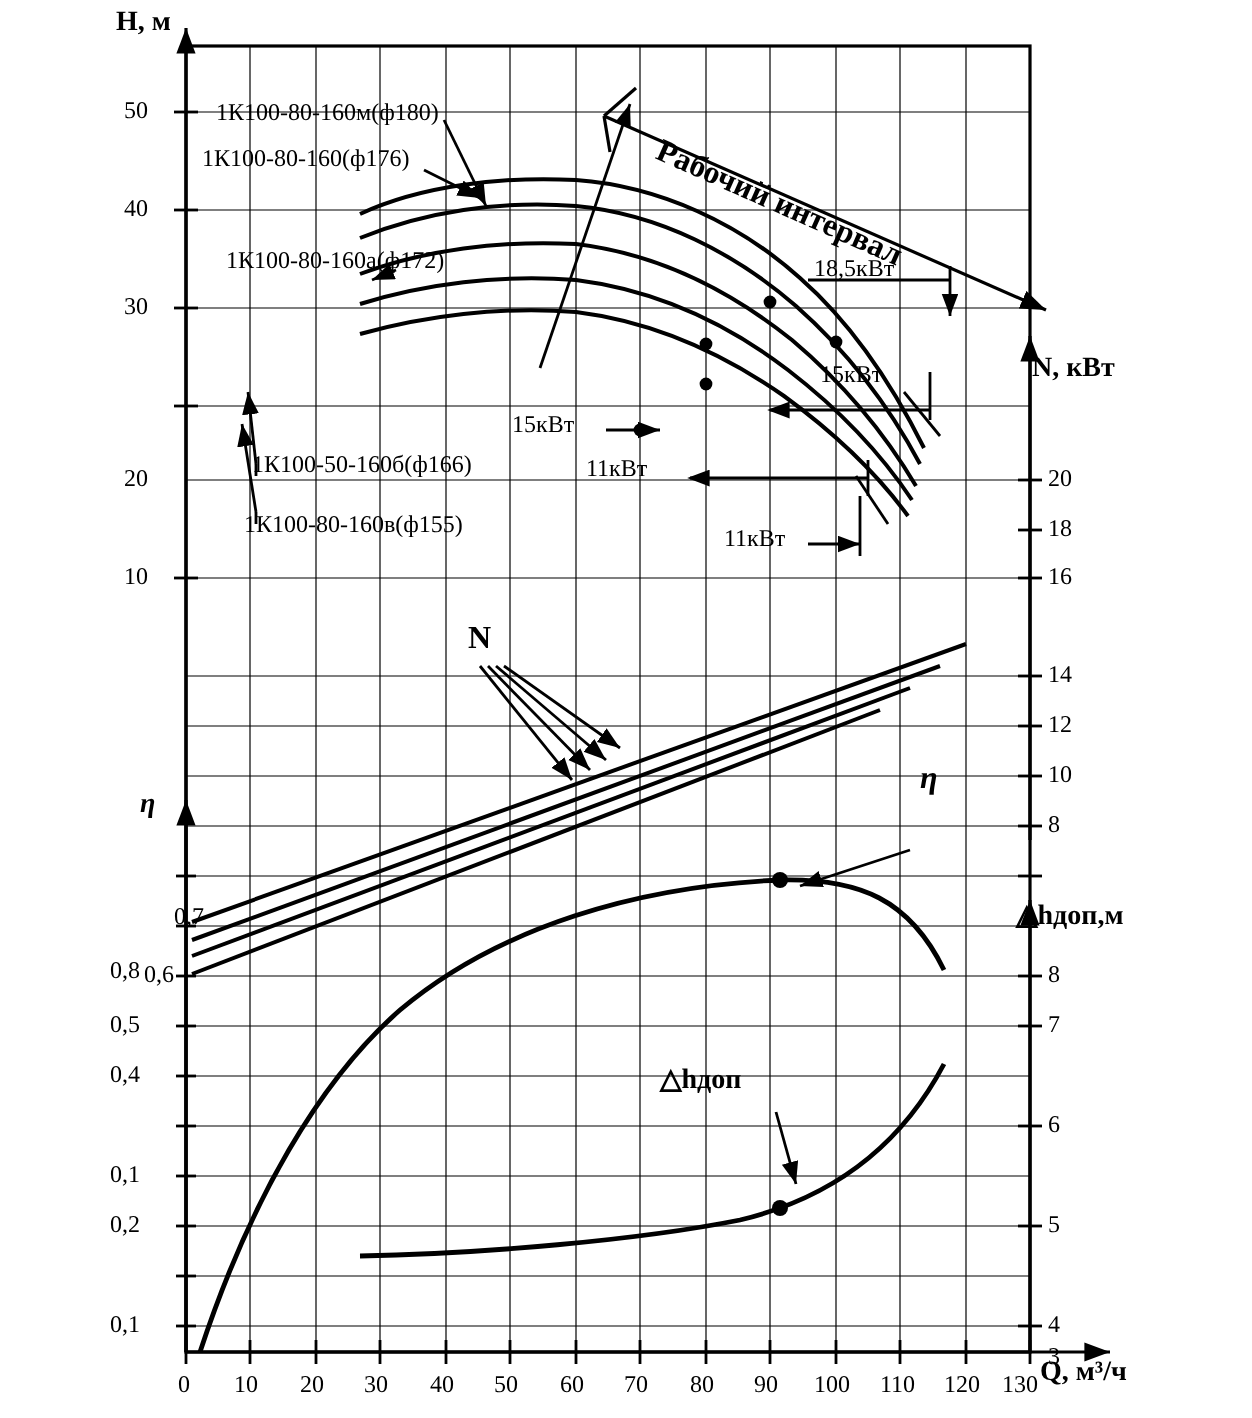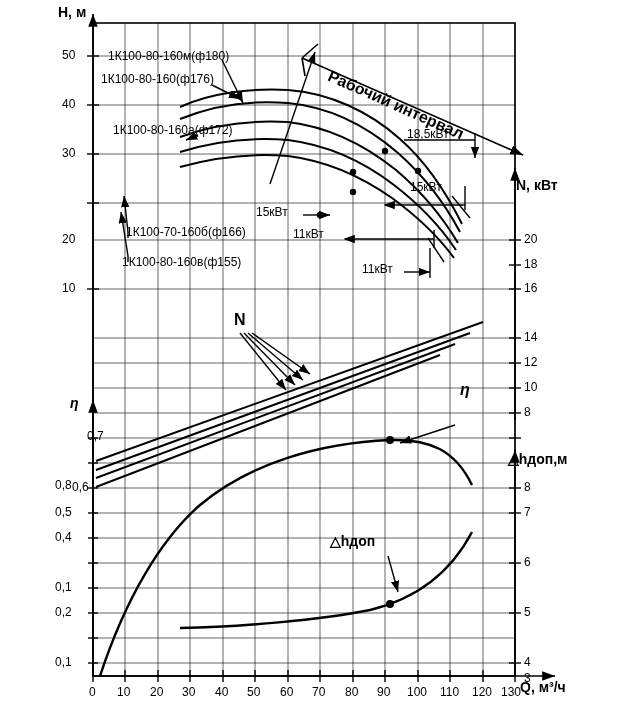--- a/index.html
+++ b/index.html
@@ -1,18 +1,18 @@
 <!DOCTYPE html>
 <html><head>
 <meta charset="utf-8">
 <style>
   html,body{margin:0;padding:0;background:#ffffff;}
   body{width:626px;height:709px;position:relative;overflow:hidden;
        font-family:"Liberation Sans", sans-serif;color:#000;}
-  #stage{position:absolute;left:0;top:0;width:519px;height:709px;}
+  #stage{position:absolute;left:0;top:0;width:519px;height:709px;font-family:Liberation Serif, serif;}
   svg{position:absolute;left:0;top:0;}
   .lbl{position:absolute;font-size:12px;white-space:nowrap;line-height:1;}
   .lbl.b{font-weight:bold;}
   .ital{font-style:italic;}
   .big{font-size:14px;}
 </style>
 </head>
 <body>
 
 <div id="stage">
@@ -250,21 +250,21 @@
 <div class="lbl" style="left:524px; top:406px;">8</div>
 
 <div class="lbl" style="left:524px; top:481px;">8</div>
 <div class="lbl" style="left:524px; top:506px;">7</div>
 <div class="lbl" style="left:524px; top:556px;">6</div>
 <div class="lbl" style="left:524px; top:606px;">5</div>
 <div class="lbl" style="left:524px; top:656px;">4</div>
 <div class="lbl" style="left:524px; top:672px;">3</div>
 
 <div class="lbl" style="left:55px; top:431px;margin-top:48px;">0,8</div>
-<div class="lbl" style="left:55px; top:430px;padding-left:32px;">0,7</div>
+<div class="lbl" style="left:55px; top:452px;padding-left:32px;">0,7</div>
 <div class="lbl" style="left:72px; top:481px;">0,6</div>
 <div class="lbl" style="left:55px; top:506px;">0,5</div>
 <div class="lbl" style="left:55px; top:531px;">0,4</div>
 <div class="lbl" style="left:55px; top:581px;">0,1</div>
 <div class="lbl" style="left:55px; top:606px;">0,2</div>
 <div class="lbl" style="left:55px; top:656px;">0,1</div>
 
 <div class="lbl" style="left:89px;  top:686px;">0</div>
 <div class="lbl" style="left:117px; top:686px;">10</div>
 <div class="lbl" style="left:150px; top:686px;">20</div>
@@ -276,21 +276,21 @@
 <div class="lbl" style="left:345px; top:686px;">80</div>
 <div class="lbl" style="left:377px; top:686px;text-align:center;">90</div>
 <div class="lbl" style="left:407px; top:686px;">100</div>
 <div class="lbl" style="left:440px; top:686px;">110</div>
 <div class="lbl" style="left:472px; top:686px;">120</div>
 <div class="lbl" style="left:501px; top:686px;">130</div>
 
 <div class="lbl" style="left:108px; top:50px;">1К100-80-160м(ф180)</div>
 <div class="lbl" style="left:101px; top:73px;">1К100-80-160(ф176)</div>
 <div class="lbl" style="left:113px; top:124px;">1К100-80-160а(ф172)</div>
-<div class="lbl" style="left:126px; top:226px;">1К100-70-160б(ф166)</div>
+<div class="lbl" style="left:126px; top:226px;">1К100-50-160б(ф166)</div>
 <div class="lbl" style="left:122px; top:256px;">1К100-80-160в(ф155)</div>
 
 <div class="lbl" style="left:407px; top:128px;">18,5кВт</div>
 <div class="lbl" style="left:410px; top:181px;">15кВт</div>
 <div class="lbl" style="left:256px; top:206px;">15кВт</div>
 <div class="lbl" style="left:293px; top:228px;">11кВт</div>
 <div class="lbl" style="left:362px; top:263px;">11кВт</div>
 
 <div class="lbl b" style="left:332px; top:68px; font-size:16px; transform:rotate(24deg); transform-origin:left top;">Рабочий интервал</div>
 <div class="lbl b" style="left:234px; top:312px; font-size:16px;">N</div>

